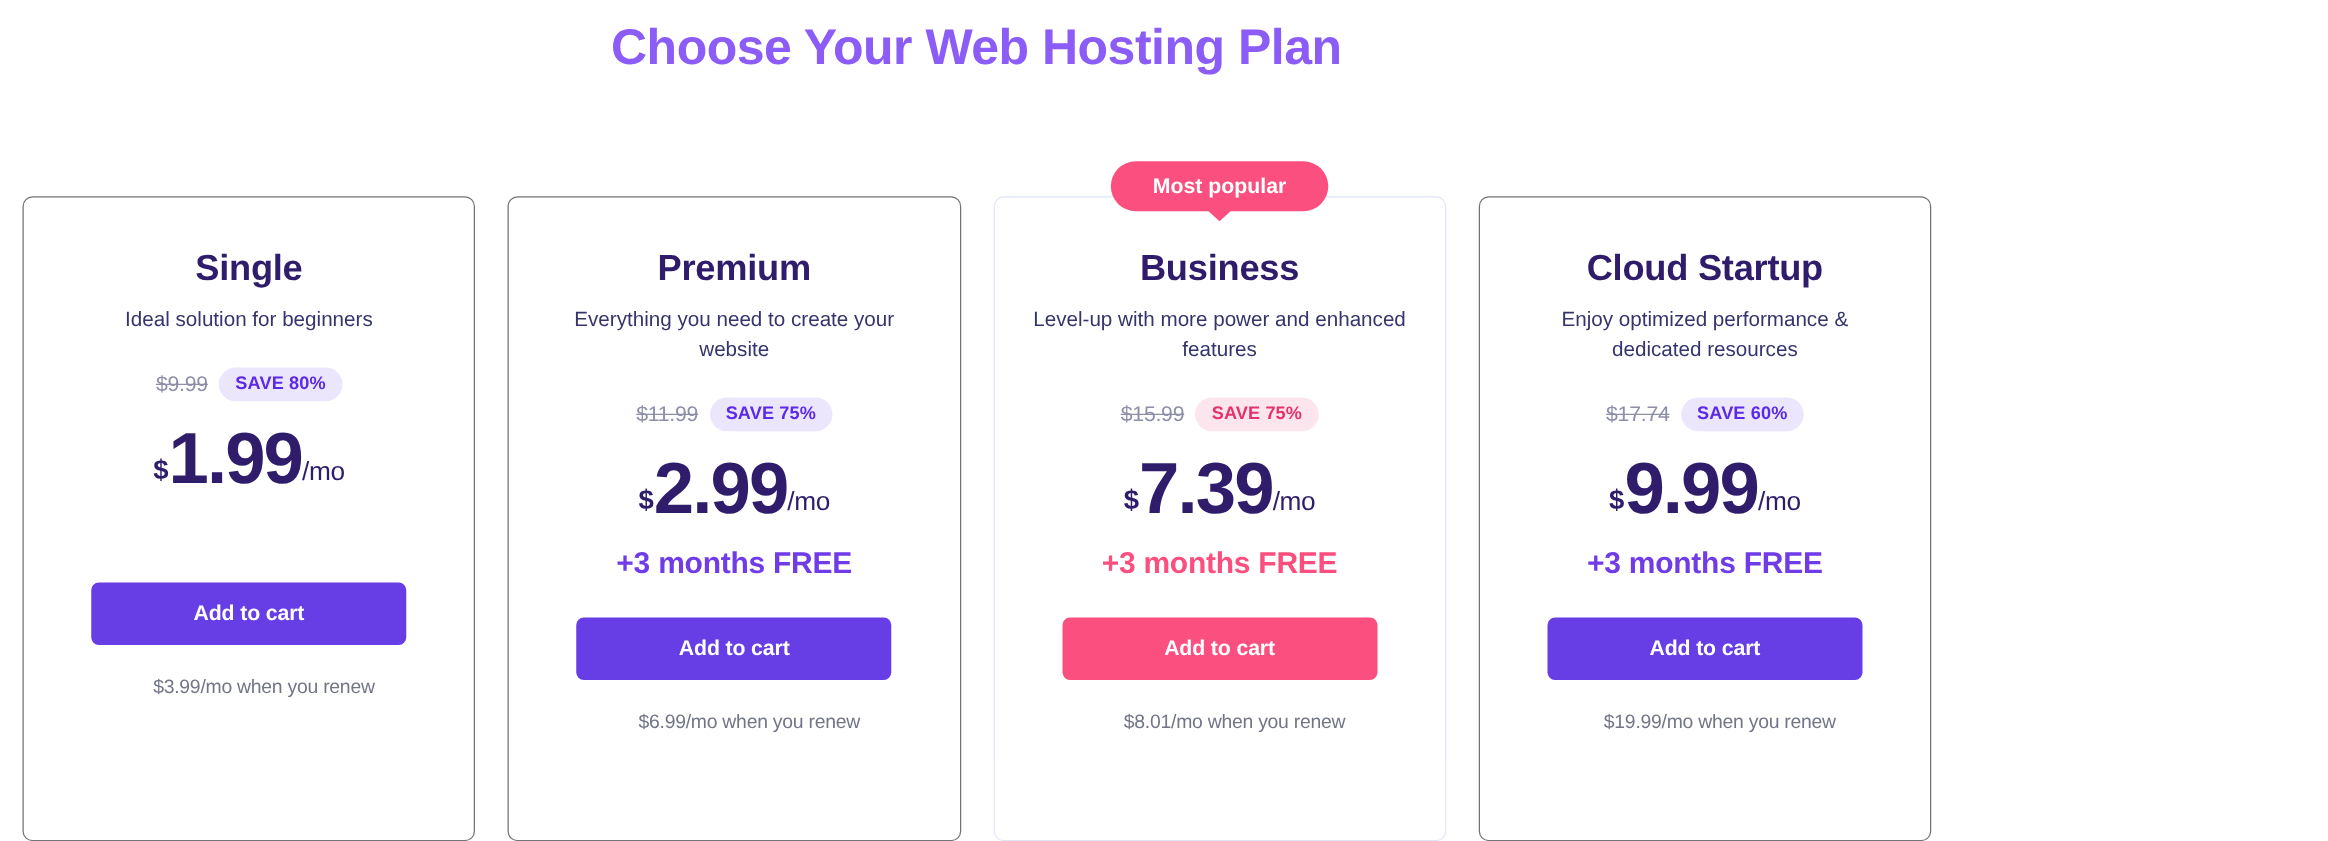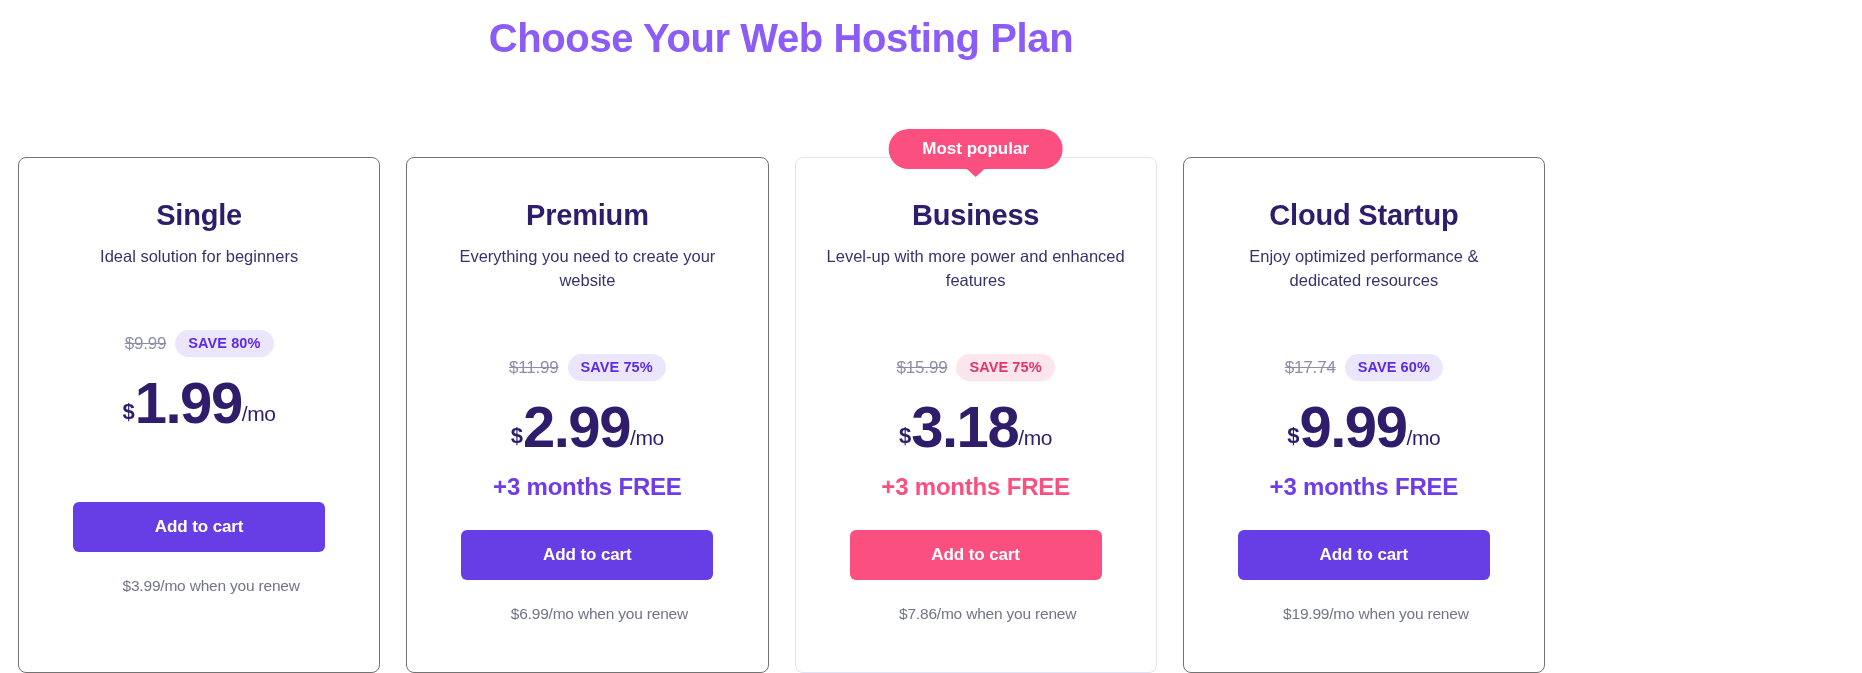--- a/index.html
+++ b/index.html
@@ -86,21 +86,21 @@
   }
   .plan-desc {
     margin-top: 12px;
     font-size: 16.5px;
     line-height: 1.45;
     color: #36346c;
     text-align: center;
     max-width: 300px;
   }
   .price-row {
-    margin-top: 60px;
+    margin-top: 24px;
     display: flex;
     align-items: center;
     justify-content: center;
     gap: 9px;
     height: 30px;
   }
   .old-price {
     font-size: 17px;
     color: #8d8fa8;
     text-decoration: line-through;
@@ -223,26 +223,26 @@
     <div class="card featured">
       <div class="popular-badge">Most popular</div>
       <div class="plan-name">Business</div>
       <div class="plan-desc">Level-up with more power and enhanced features</div>
       <div class="price-row">
         <span class="old-price">$15.99</span>
         <span class="save-badge pink">SAVE 75%</span>
       </div>
       <div class="price-main">
         <span class="currency">$</span>
-        <span class="amount">3.18</span>
+        <span class="amount">7.39</span>
         <span class="per">/mo</span>
       </div>
       <div class="free-months pink">+3 months FREE</div>
       <button class="cta pink">Add to cart</button>
-      <div class="renew">$7.86/mo when you renew</div>
+      <div class="renew">$8.01/mo when you renew</div>
     </div>
 
     <div class="card">
       <div class="plan-name">Cloud Startup</div>
       <div class="plan-desc">Enjoy optimized performance &amp; dedicated resources</div>
       <div class="price-row">
         <span class="old-price">$17.74</span>
         <span class="save-badge purple">SAVE 60%</span>
       </div>
       <div class="price-main">

